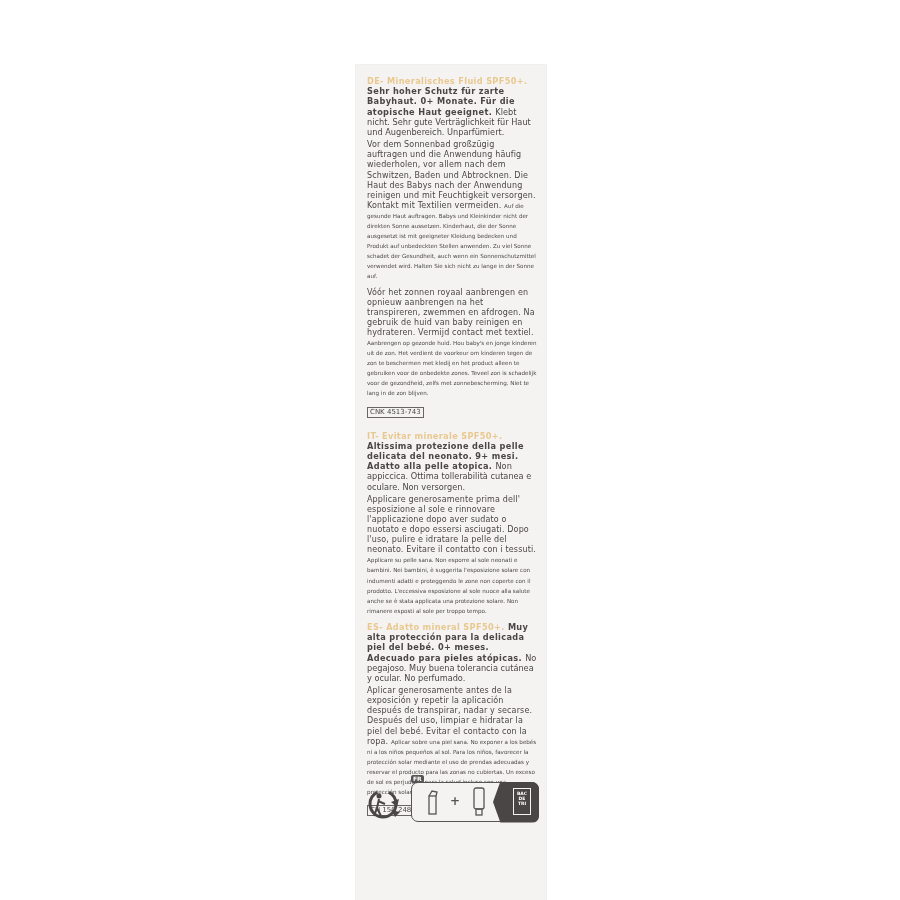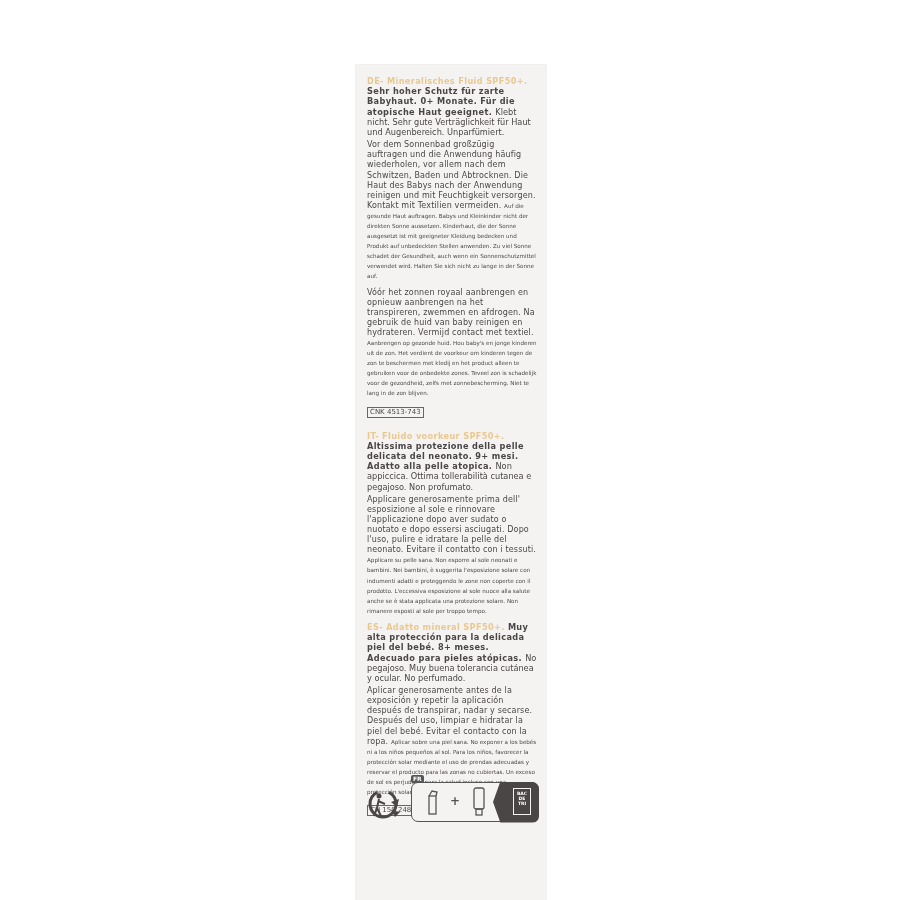--- a/index.html
+++ b/index.html
@@ -41,26 +41,26 @@
       <div class="lead"><span class="tag">DE- Mineralisches Fluid SPF50+.</span> <span>Sehr hoher Schutz für zarte Babyhaut. 0+ Monate. Für die atopische Haut geeignet.</span> <span class="thin">Klebt nicht. Sehr gute Verträglichkeit für Haut und Augenbereich. Unparfümiert.</span></div>
       <div class="body"><span>Vor dem Sonnenbad großzügig auftragen und die Anwendung häufig wiederholen, vor allem nach dem Schwitzen, Baden und Abtrocknen. Die Haut des Babys nach der Anwendung reinigen und mit Feuchtigkeit versorgen. Kontakt mit Textilien vermeiden.</span> <span class="small">Auf die gesunde Haut auftragen. Babys und Kleinkinder nicht der direkten Sonne aussetzen. Kinderhaut, die der Sonne ausgesetzt ist mit geeigneter Kleidung bedecken und Produkt auf unbedeckten Stellen anwenden. Zu viel Sonne schadet der Gesundheit, auch wenn ein Sonnenschutzmittel verwendet wird. Halten Sie sich nicht zu lange in der Sonne auf.</span></div>
     </div>
 
     <div class="sec">
       <div class="body"><span>Vóór het zonnen royaal aanbrengen en opnieuw aanbrengen na het transpireren, zwemmen en afdrogen. Na gebruik de huid van baby reinigen en hydrateren. Vermijd contact met textiel.</span> <span class="small">Aanbrengen op gezonde huid. Hou baby's en jonge kinderen uit de zon. Het verdient de voorkeur om kinderen tegen de zon te beschermen met kledij en het product alleen te gebruiken voor de onbedekte zones. Teveel zon is schadelijk voor de gezondheid, zelfs met zonnebescherming. Niet te lang in de zon blijven.</span></div>
       <div class="code">CNK 4513-743</div>
     </div>
 
     <div class="sec">
-      <div class="lead"><span class="tag">IT- Fluido voorkeur SPF50+.</span> <span>Altissima protezione della pelle delicata del neonato. 9+ mesi. Adatto alla pelle atopica.</span> <span class="thin">Non appiccica. Ottima tollerabilità cutanea e pegajoso. Non profumato.</span></div>
+      <div class="lead"><span class="tag">IT- Evitar minerale SPF50+.</span> <span>Altissima protezione della pelle delicata del neonato. 9+ mesi. Adatto alla pelle atopica.</span> <span class="thin">Non appiccica. Ottima tollerabilità cutanea e oculare. Non versorgen.</span></div>
       <div class="body"><span>Applicare generosamente prima dell' esposizione al sole e rinnovare l'applicazione dopo aver sudato o nuotato e dopo essersi asciugati. Dopo l'uso, pulire e idratare la pelle del neonato. Evitare il contatto con i tessuti.</span> <span class="small">Applicare su pelle sana. Non esporre al sole neonati e bambini. Nei bambini, è suggerita l'esposizione solare con indumenti adatti e proteggendo le zone non coperte con il prodotto. L'eccessiva esposizione al sole nuoce alla salute anche se è stata applicata una protezione solare. Non rimanere esposti al sole per troppo tempo.</span></div>
     </div>
 
     <div class="sec">
-      <div class="lead"><span class="tag">ES- Adatto mineral SPF50+.</span> <span>Muy alta protección para la delicada piel del bebé. 8+ meses. Adecuado para pieles atópicas.</span> <span class="thin">No pegajoso. Muy buena tolerancia cutánea y ocular. No perfumado.</span></div>
+      <div class="lead"><span class="tag">ES- Adatto mineral SPF50+.</span> <span>Muy alta protección para la delicada piel del bebé. 0+ meses. Adecuado para pieles atópicas.</span> <span class="thin">No pegajoso. Muy buena tolerancia cutánea y ocular. No perfumado.</span></div>
       <div class="body"><span>Aplicar generosamente antes de la exposición y repetir la aplicación después de transpirar, nadar y secarse. Después del uso, limpiar e hidratar la piel del bebé. Evitar el contacto con la ropa.</span> <span class="small">Aplicar sobre una piel sana. No exponer a los bebés ni a los niños pequeños al sol. Para los niños, favorecer la protección solar mediante el uso de prendas adecuadas y reservar el producto para las zonas no cubiertas. Un exceso de sol es perjudicial para la salud incluso con una protección solar. No permanecer demasiado tiempo al sol.</span></div>
       <div class="code">CN 150 248.9</div>
     </div>
   </div>
 
   <div class="icons">
     <svg class="triman" viewBox="0 0 40 36">
       <circle cx="18" cy="18" r="13" fill="none" stroke="#4a4646" stroke-width="3" stroke-dasharray="55 12"></circle>
       <circle cx="14" cy="10" r="2.5" fill="#4a4646"></circle>
       <path d="M14 13 L12 22 L9 30 M12 22 L16 30 M13 15 L20 18" stroke="#4a4646" stroke-width="2" fill="none"></path>

